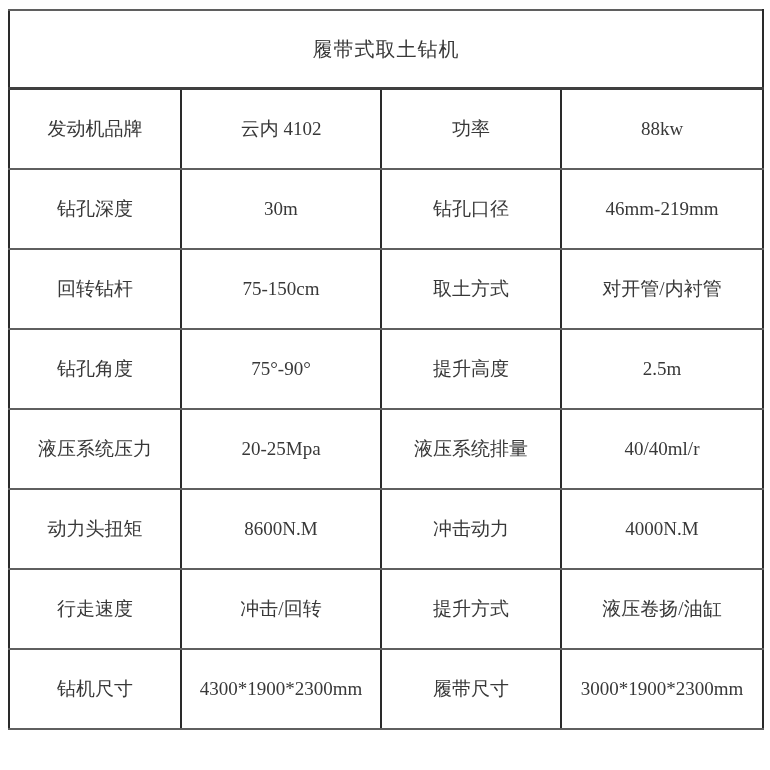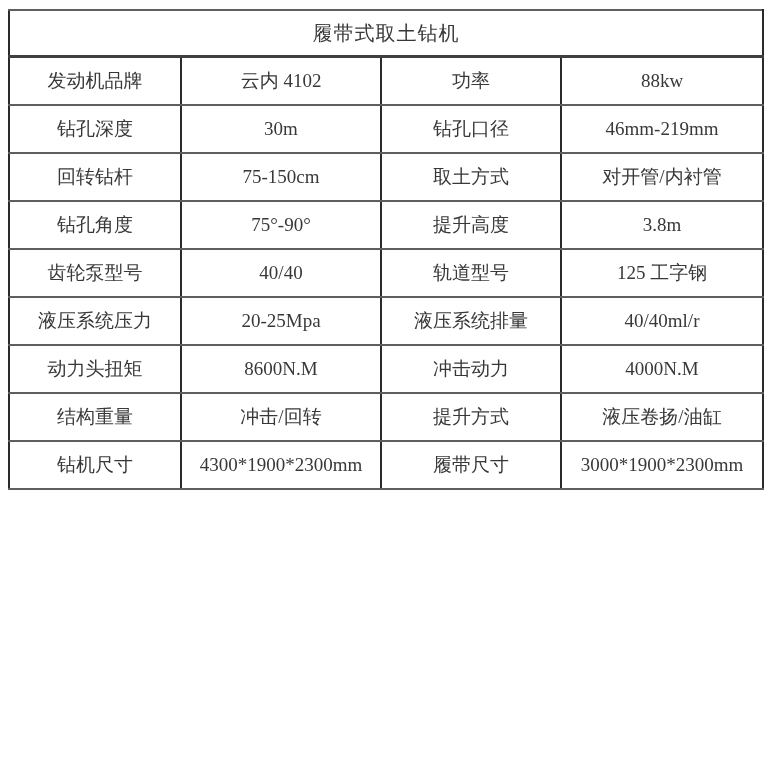--- a/index.html
+++ b/index.html
@@ -25,21 +25,21 @@
     border-collapse: collapse;
     table-layout: fixed;
     border: 2px solid #3f3f3f;
   }
   table.spec-table th,
   table.spec-table td {
     border-top: 2px solid #5f5f5f;
     border-bottom: 2px solid #5f5f5f;
     border-left: 2px solid #2a2a2a;
     border-right: 2px solid #2a2a2a;
-    padding: 0 4px;
+    padding: 16px 4px;
     height: 46px;
     text-align: center;
     vertical-align: middle;
     color: #383838;
     font-size: 19px;
     font-weight: normal;
     line-height: 1.2;
     overflow: hidden;
     white-space: nowrap;
   }
@@ -82,42 +82,36 @@
         <tr>
           <td>回转钻杆</td>
           <td>75-150cm</td>
           <td>取土方式</td>
           <td>对开管/内衬管</td>
         </tr>
         <tr>
           <td>钻孔角度</td>
           <td>75°-90°</td>
           <td>提升高度</td>
-          <td>3.8m</td>
-        </tr>
-        <tr>
-          <td>齿轮泵型号</td>
-          <td>40/40</td>
-          <td>轨道型号</td>
-          <td>125 工字钢</td>
+          <td>2.5m</td>
         </tr>
         <tr>
           <td>液压系统压力</td>
           <td>20-25Mpa</td>
           <td>液压系统排量</td>
           <td>40/40ml/r</td>
         </tr>
         <tr>
           <td>动力头扭矩</td>
           <td>8600N.M</td>
           <td>冲击动力</td>
           <td>4000N.M</td>
         </tr>
         <tr>
-          <td>结构重量</td>
+          <td>行走速度</td>
           <td>冲击/回转</td>
           <td>提升方式</td>
           <td>液压卷扬/油缸</td>
         </tr>
         <tr>
           <td>钻机尺寸</td>
           <td>4300*1900*2300mm</td>
           <td>履带尺寸</td>
           <td>3000*1900*2300mm</td>
         </tr>

